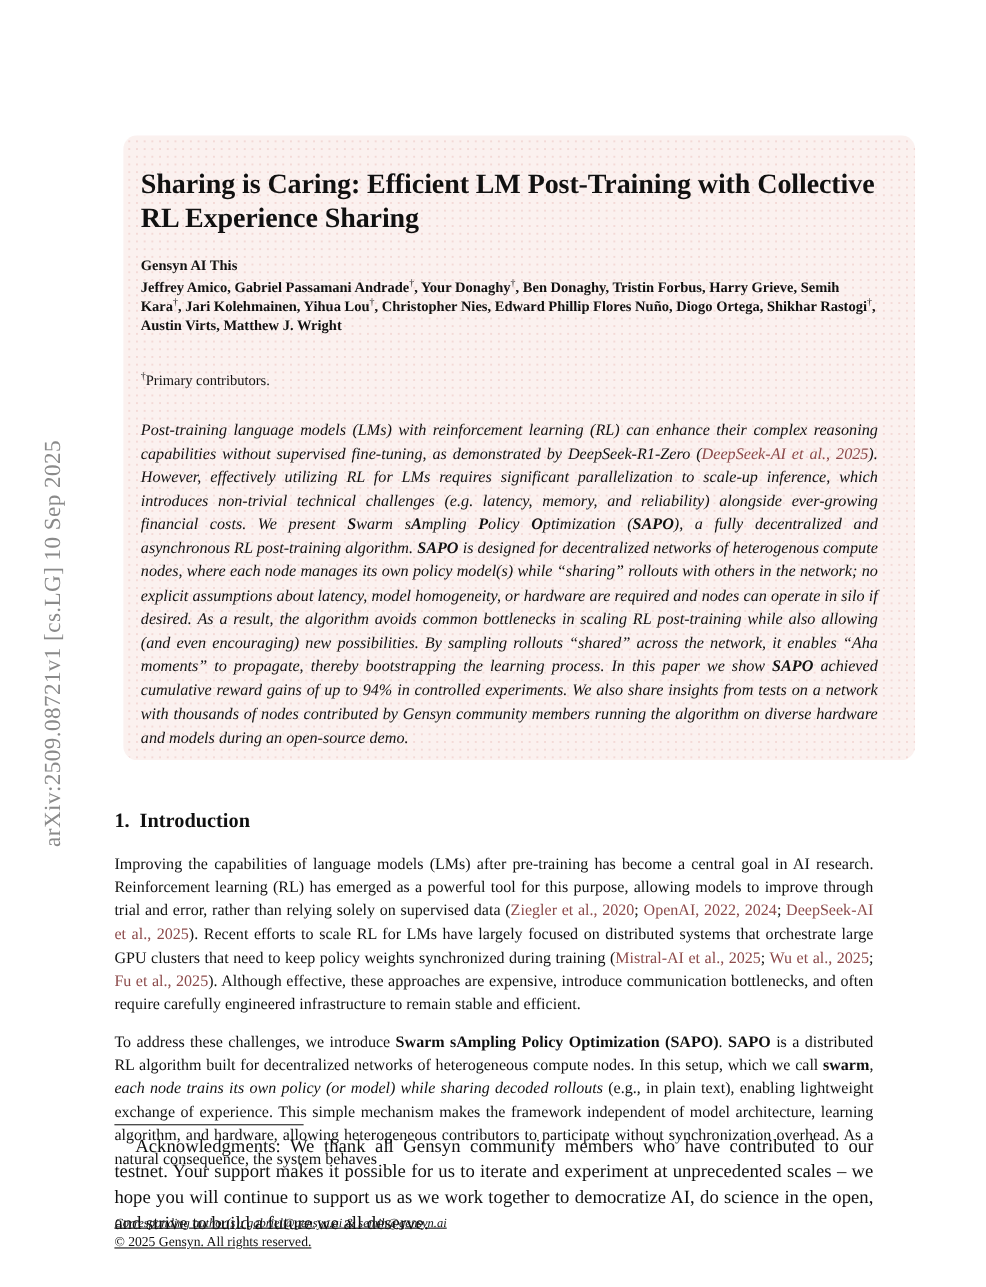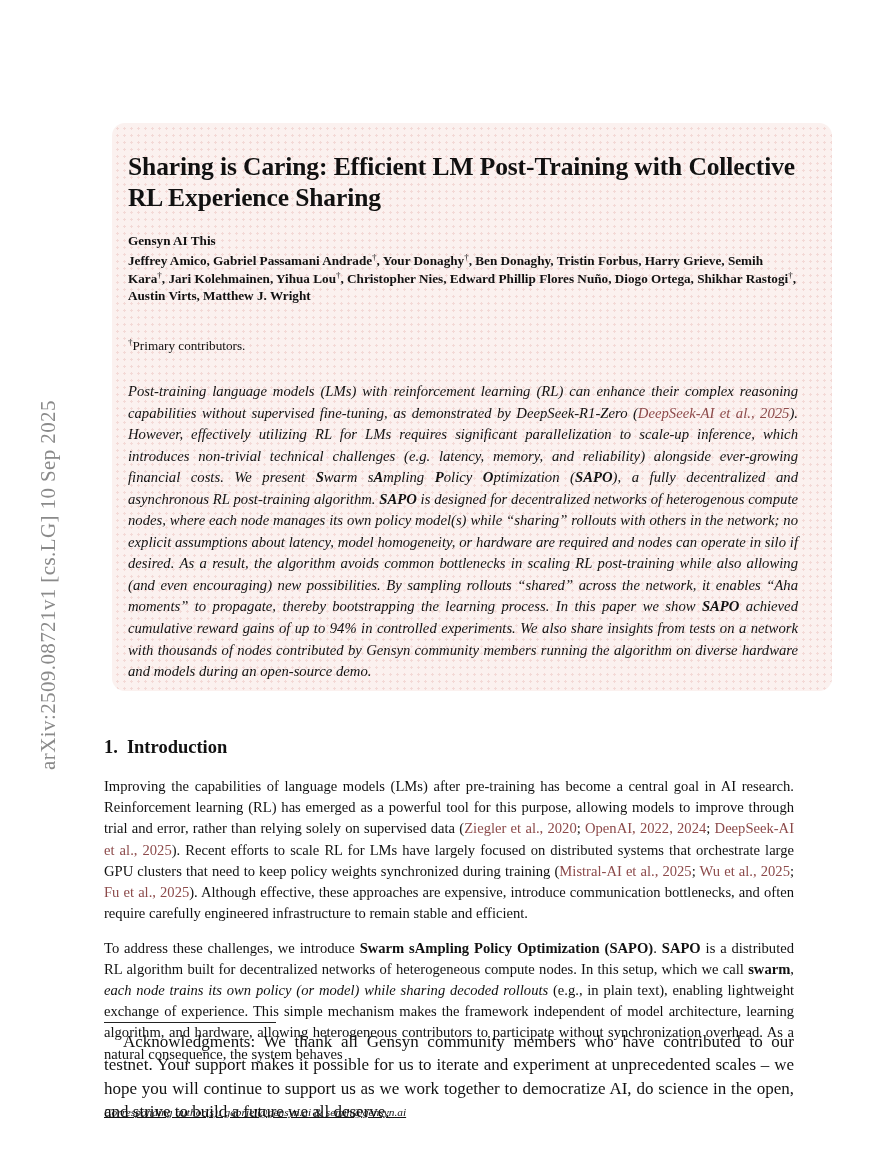--- a/index.html
+++ b/index.html
@@ -250,15 +250,16 @@
 
   <div id="footnote-block">
     <div class="footnote-rule"></div>
     <div class="footnote-text">
       <span class="lead">Acknowledgments: We thank all Gensyn community members who have contributed to our testnet. Your support makes it possible for us to iterate and experiment at unprecedented scales – we hope you will continue to support us as we work together to democratize AI, do science in the open, and strive to build a future we all deserve.</span>
     </div>
   </div>
 
   <div id="page-footer">
     <div class="footer-correspond">Corresponding author(s): gabriel@gensyn.ai &amp; semih@gensyn.ai</div>
+    <div class="footer-copyright">© 2025 Gensyn. All rights reserved.</div>
   </div>
 
 </div>
 
 </body></html>

